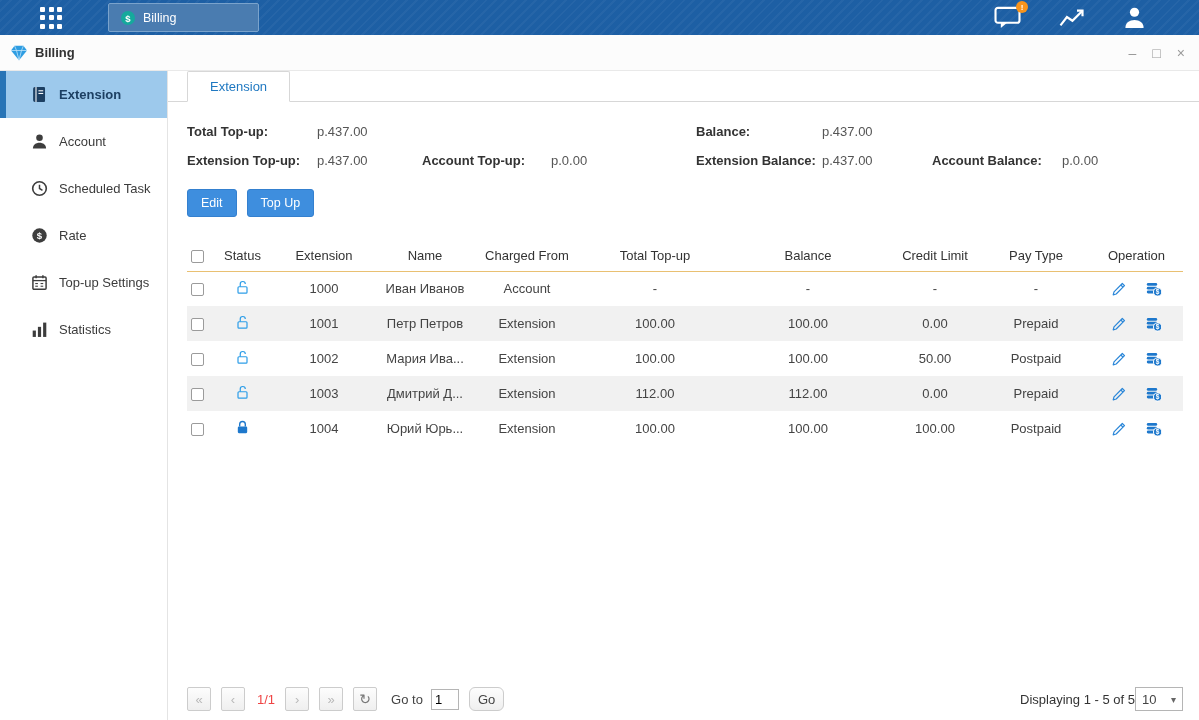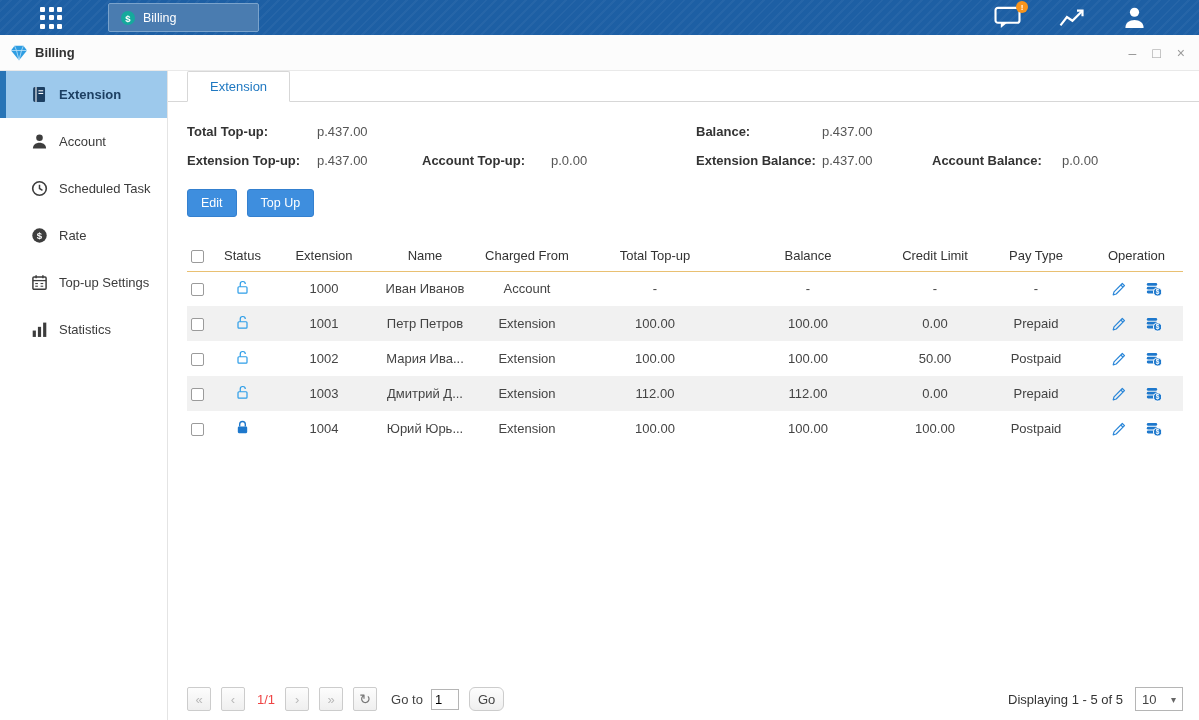--- a/index.html
+++ b/index.html
@@ -92,21 +92,21 @@
     min-width:24px; height:24px; border:1px solid #ccc; border-radius:2px;
     background:linear-gradient(#fdfdfd,#efefef); display:flex; align-items:center; justify-content:center;
     margin-right:10px; cursor:pointer; font-size:13px;
   }
   .pgbox.dim { color:#b9b9b9; }
   .pgbox.ref { color:#777; font-size:14px; }
   .pgind { color:#ef4444; margin:0 10px 0 2px; }
   .goto-label { margin:0 8px 0 4px; color:#444; }
   .goto-input { width:28px; height:21px; border:1px solid #b5b5b5; font-size:13px; padding:0 3px; font-family:"Liberation Sans",sans-serif; }
   .go-btn { margin-left:10px; height:24px; padding:0 8px; border:1px solid #ccc; border-radius:6px; background:linear-gradient(#fdfdfd,#efefef); font-size:13px; color:#444; display:flex; align-items:center; cursor:pointer; }
-  .pager-right { margin-left:auto; display:flex; align-items:center; gap:12px; color:#333; }
+  .pager-right { margin-left:auto; display:flex; align-items:center; color:#333; }
   .page-size { width:48px; height:24px; border:1px solid #b5b5b5; background:#fff; display:flex; align-items:center; justify-content:space-between; padding:0 6px; cursor:pointer; color:#444; }
   .page-size .arr { font-size:10px; color:#666; }
 </style>
 </head>
 <body>
 
 <svg width="0" height="0" style="position:absolute">
   <defs>
     <symbol id="i-pencil" viewBox="0 0 16 16">
       <path d="M2.2 13.8l.8-3 8.3-8.3 2.2 2.2-8.3 8.3-3 .8z" fill="none" stroke="currentColor" stroke-width="1.2" stroke-linejoin="round"></path>

